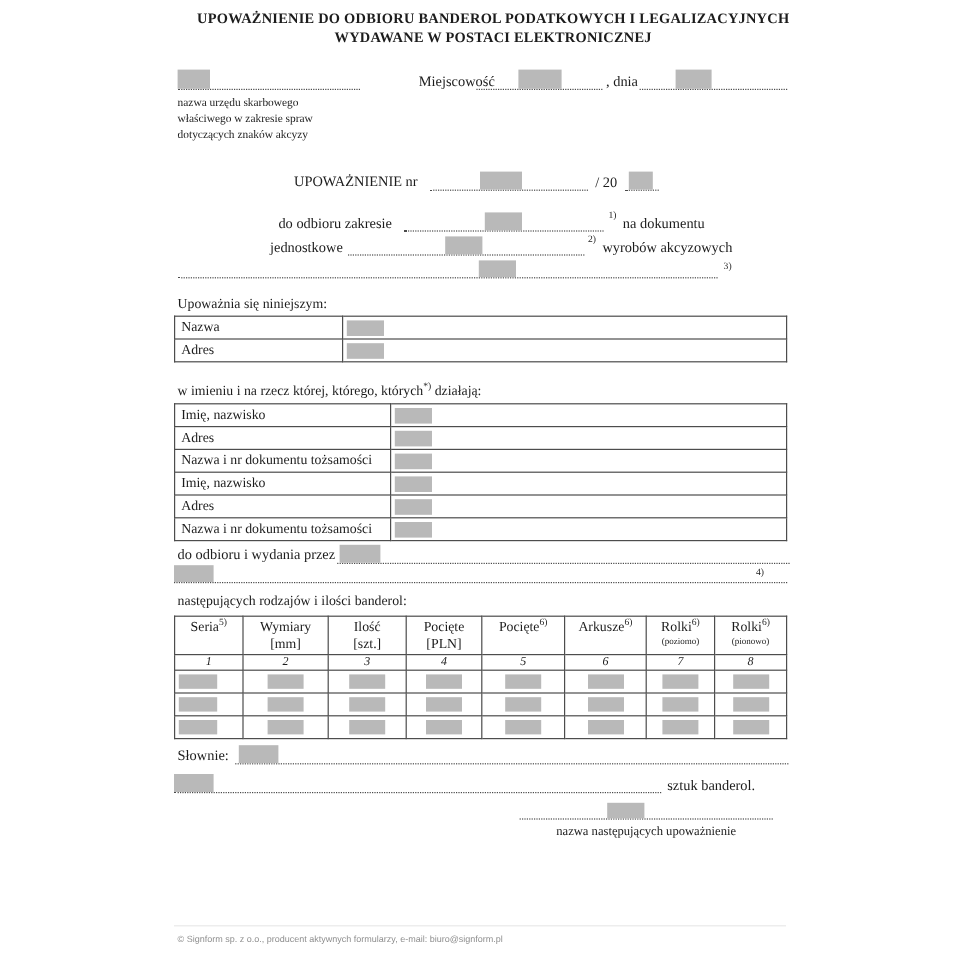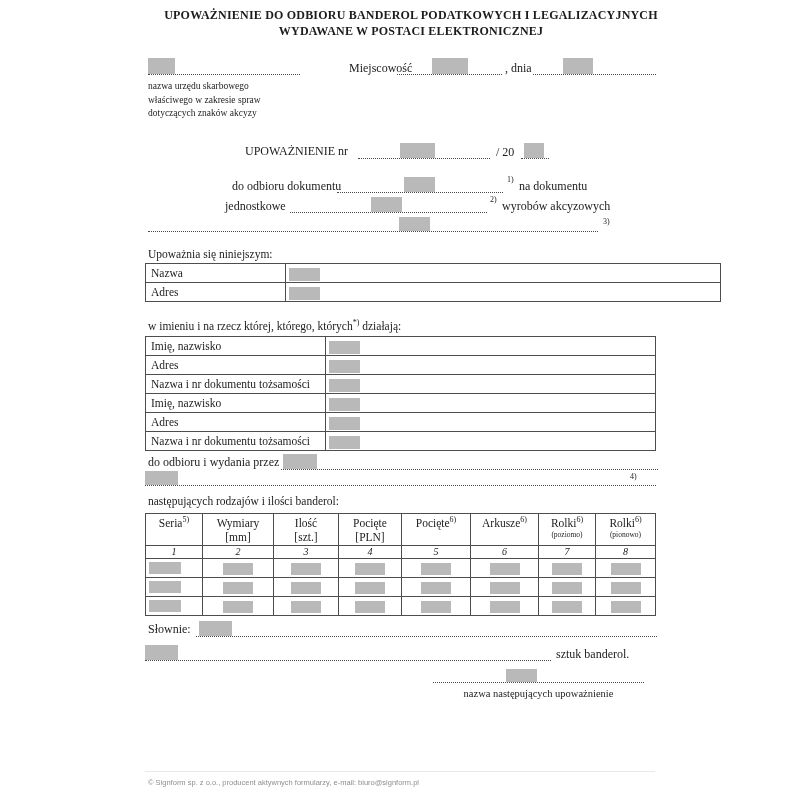--- a/index.html
+++ b/index.html
@@ -59,38 +59,38 @@
   <div class="abs dotline" style="left:533px; top:58px; width:123px; height:17px;"></div>
   <div class="abs ph" style="left:563px; top:58px; width:30px; height:16px;"></div>
 
   <div class="abs lbl-lg" style="left:245px; top:144px;">UPOWAŻNIENIE nr</div>
   <div class="abs dotline" style="left:358px; top:143px; width:132px; height:16px;"></div>
   <div class="abs ph" style="left:400px; top:143px; width:35px; height:15px;"></div>
   <div class="abs lbl-lg" style="left:496px; top:145px;">/ 20</div>
   <div class="abs dotline" style="left:521px; top:143px; width:28px; height:16px;"></div>
   <div class="abs ph" style="left:524px; top:143px; width:20px; height:15px;"></div>
 
-  <div class="abs lbl-lg" style="left:232px; top:179px;">do odbioru dokumentu</div>
+  <div class="abs lbl-lg" style="left:232px; top:179px;">do odbioru zakresie</div>
   <div class="abs dotline" style="left:337px; top:177px; width:166px; height:16px;"></div>
   <div class="abs ph" style="left:404px; top:177px; width:31px; height:15px;"></div>
   <div class="abs sup-ref" style="left:507px; top:175px;">1)</div>
   <div class="abs lbl-lg" style="left:519px; top:179px;">na dokumentu</div>
 
   <div class="abs lbl-lg" style="left:225px; top:199px;">jednostkowe</div>
   <div class="abs dotline" style="left:290px; top:197px; width:197px; height:16px;"></div>
   <div class="abs ph" style="left:371px; top:197px; width:31px; height:15px;"></div>
   <div class="abs sup-ref" style="left:490px; top:195px;">2)</div>
   <div class="abs lbl-lg" style="left:502px; top:199px;">wyrobów akcyzowych</div>
 
   <div class="abs dotline" style="left:148px; top:217px; width:450px; height:15px;"></div>
   <div class="abs ph" style="left:399px; top:217px; width:31px; height:14px;"></div>
   <div class="abs sup-ref" style="left:603px; top:217px;">3)</div>
 
   <div class="abs lbl" style="left:148px; top:248px;">Upoważnia się niniejszym:</div>
-  <table class="abs" style="left:145px; top:263px; width:576px;">
+  <table class="abs" style="left:145px; top:263px; width:511px;">
     <tbody>
         <tr style="height:18px;">
       <td class="t-lbl" style="width:140px;">Nazwa</td>
       <td class="t-val"><span class="ph-i"></span></td>
     </tr>
     <tr style="height:18px;">
       <td class="t-lbl">Adres</td>
       <td class="t-val"><span class="ph-i"></span></td>
     </tr>
   </tbody>

